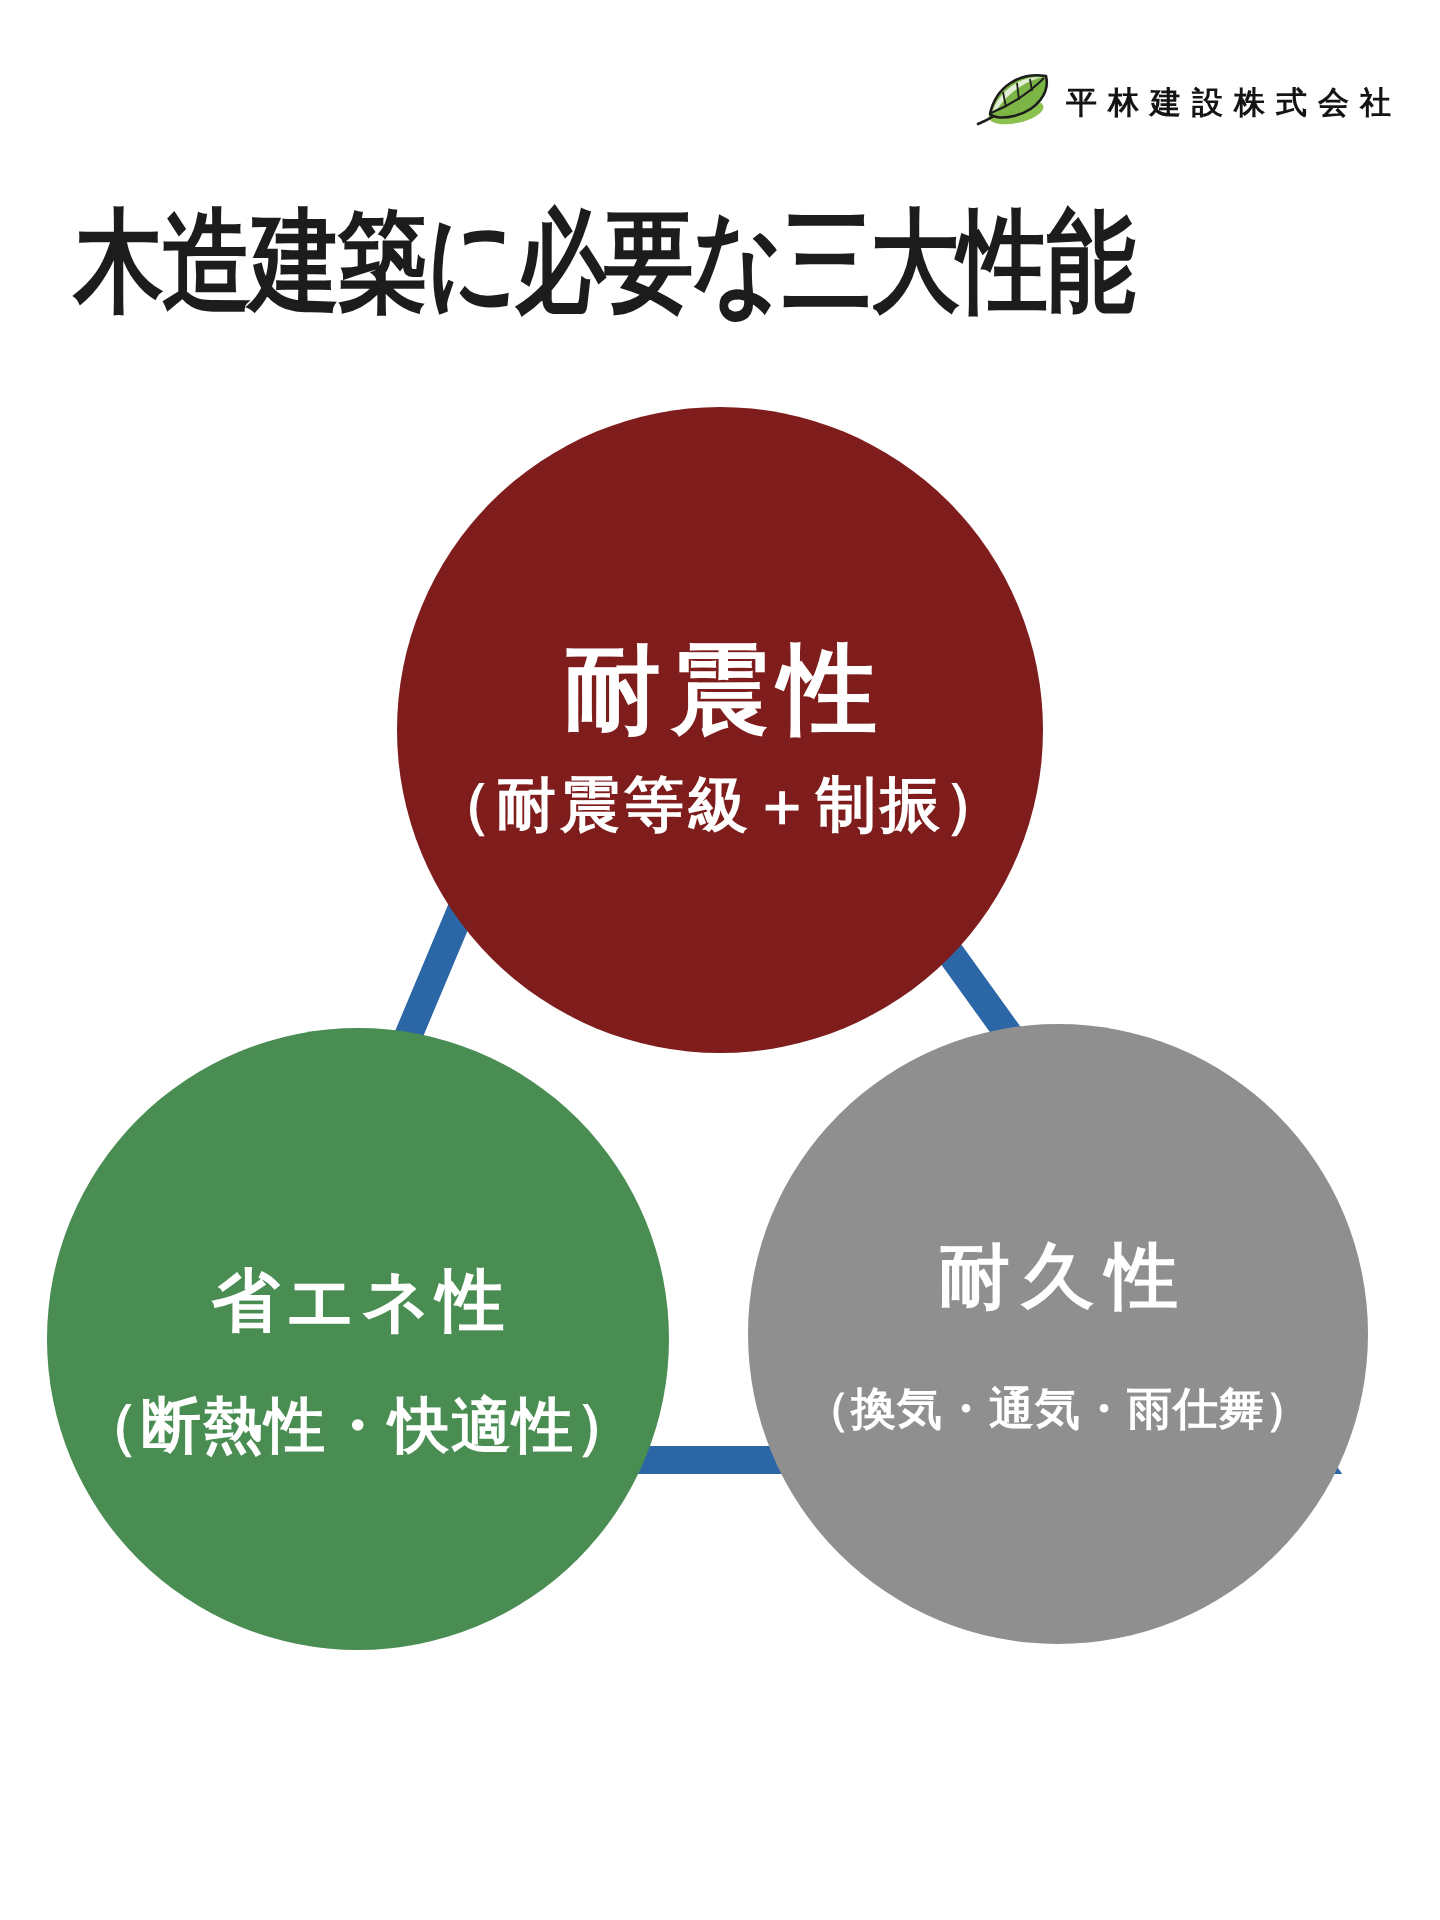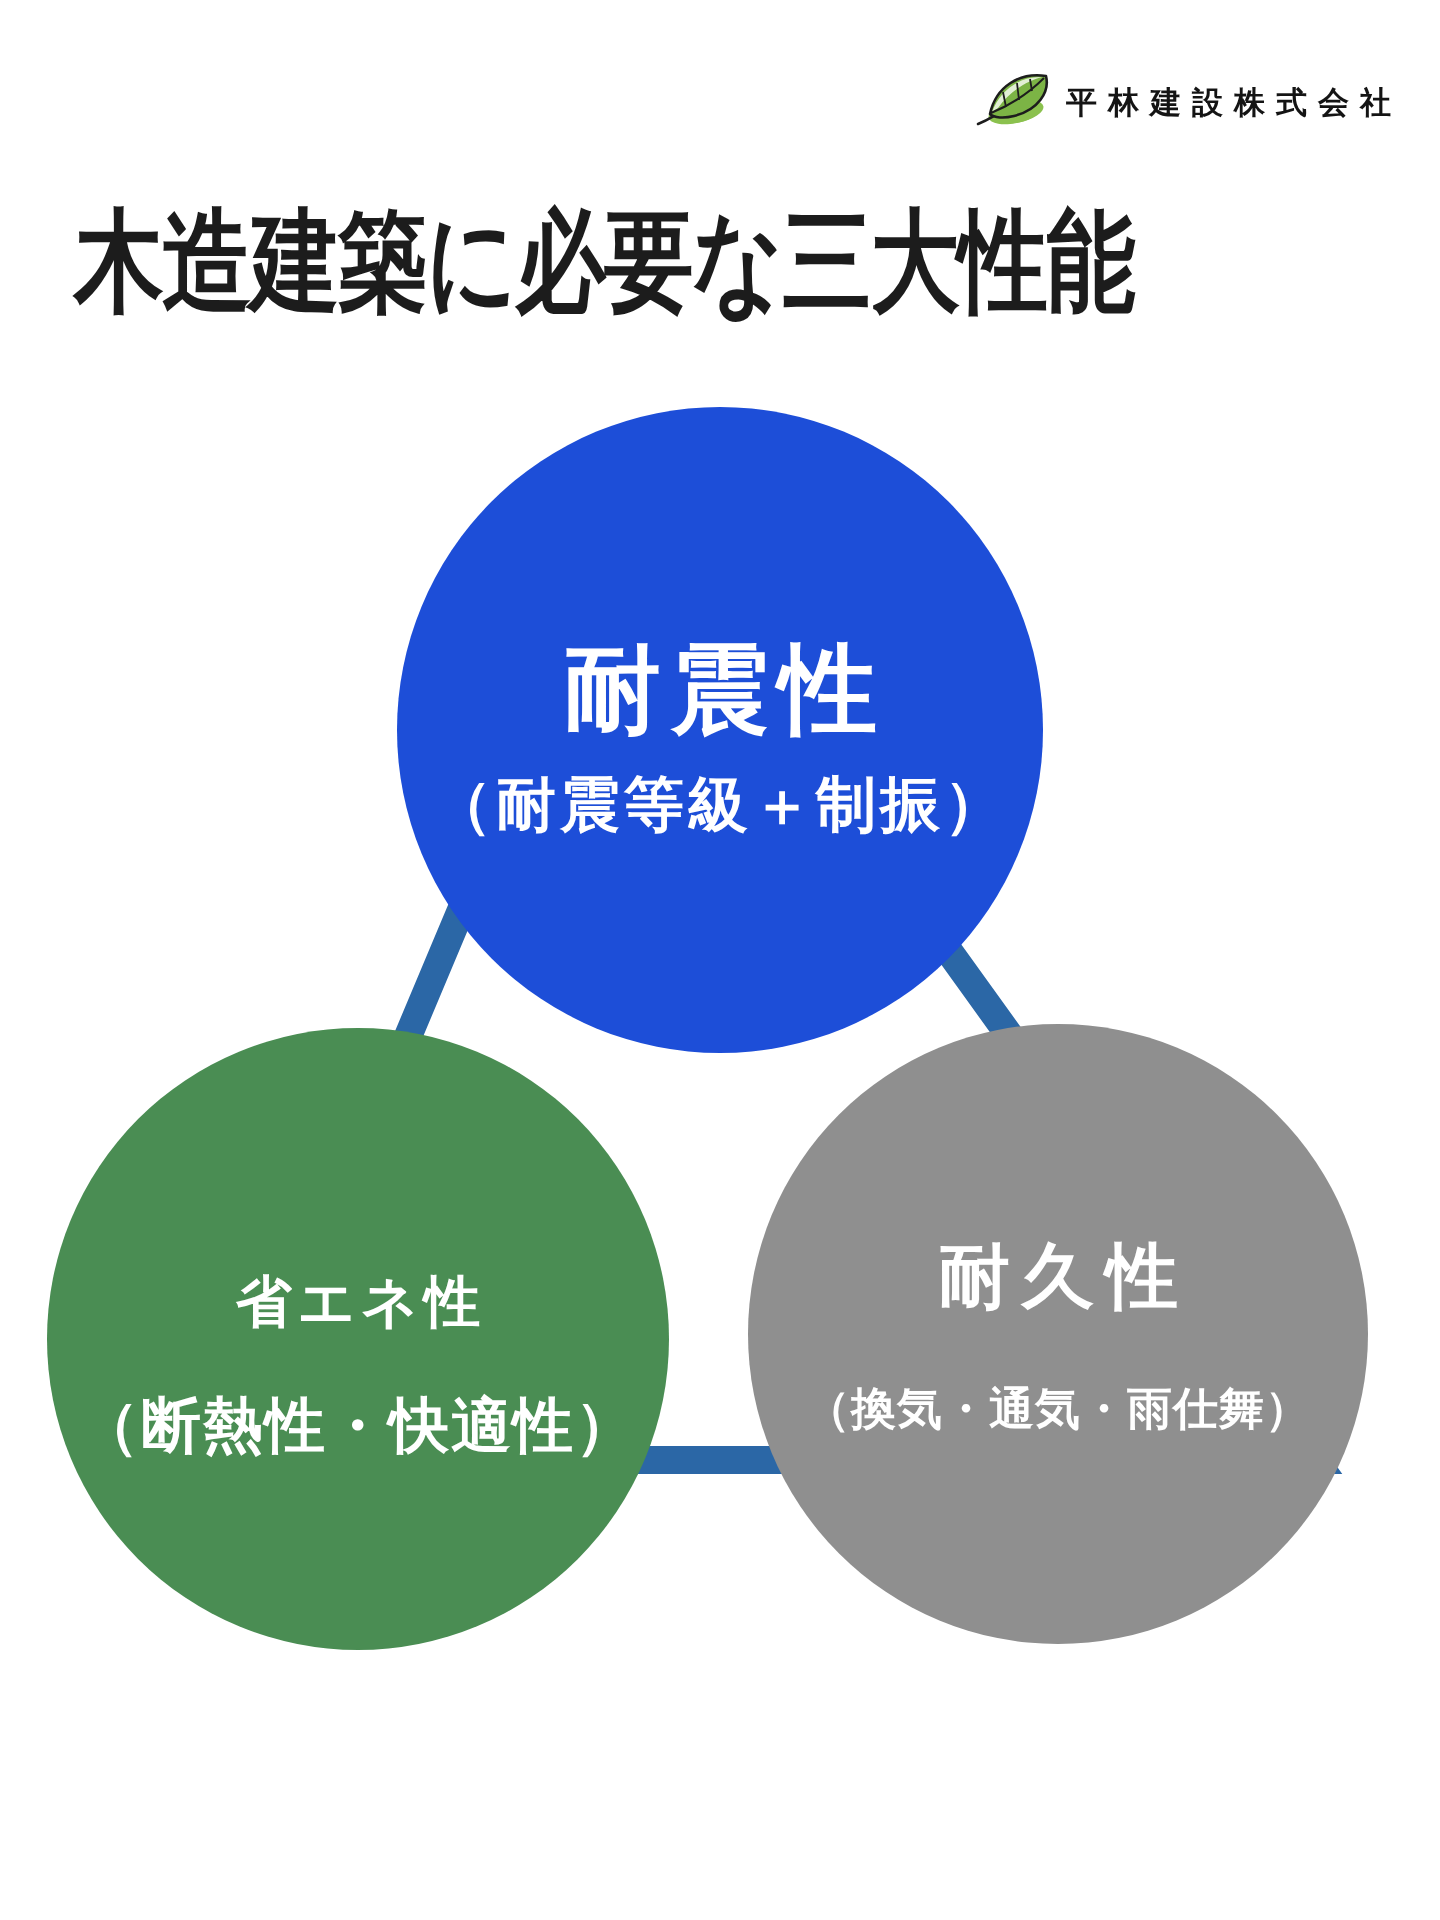--- a/index.html
+++ b/index.html
@@ -30,21 +30,21 @@
 
   .circle .label,.circle .sublabel{
       position:absolute;left:0;width:100%;text-align:center;color:#ffffff;
       line-height:1.0;white-space:nowrap;}
   .circle .label{font-weight:900;}
   .circle .sublabel{font-weight:700;}
 
   .circle-seismic .label   {top:233px;font-size:98px;letter-spacing:10px;text-indent:10px;}
   .circle-seismic .sublabel{top:368px;font-size:60px;letter-spacing:4px;}
 
-  .circle-energy .label   {top:246px;font-size:56px;letter-spacing:6px;text-indent:6px;}
+  .circle-energy .label   {top:238px;font-size:68px;letter-spacing:6px;text-indent:6px;}
   .circle-energy .sublabel{top:368px;font-size:60px;letter-spacing:2px;}
 
   .circle-durability .label   {top:216px;font-size:72px;letter-spacing:12px;text-indent:12px;}
   .circle-durability .sublabel{top:362px;font-size:45px;letter-spacing:1px;}
 </style>
 </head>
 <body>
 
 <div class="page">
 
@@ -67,21 +67,21 @@
     </svg>
     <span class="company">平林建設株式会社</span>
   </div>
 
   <h1 class="title" style="color: rgb(28, 28, 28);">木造建築に必要な三大性能</h1>
 
   <svg class="connector" viewBox="0 0 1440 1920" aria-hidden="true">
     <polygon points="630,508 230,1460 1315,1460" fill="none" stroke-width="28" stroke="#2b67a6"></polygon>
   </svg>
 
-  <div class="circle circle-seismic" style="background-color: #1d4ed8;">
+  <div class="circle circle-seismic" style="background-color: #7f1d1d;">
     <div class="label">耐震性</div>
     <div class="sublabel">（耐震等級＋制振）</div>
   </div>
 
   <div class="circle circle-energy" style="background-color: rgb(74, 141, 83);">
     <div class="label">省エネ性</div>
     <div class="sublabel">（断熱性・快適性）</div>
   </div>
 
   <div class="circle circle-durability" style="background-color: rgb(143, 143, 143);">

